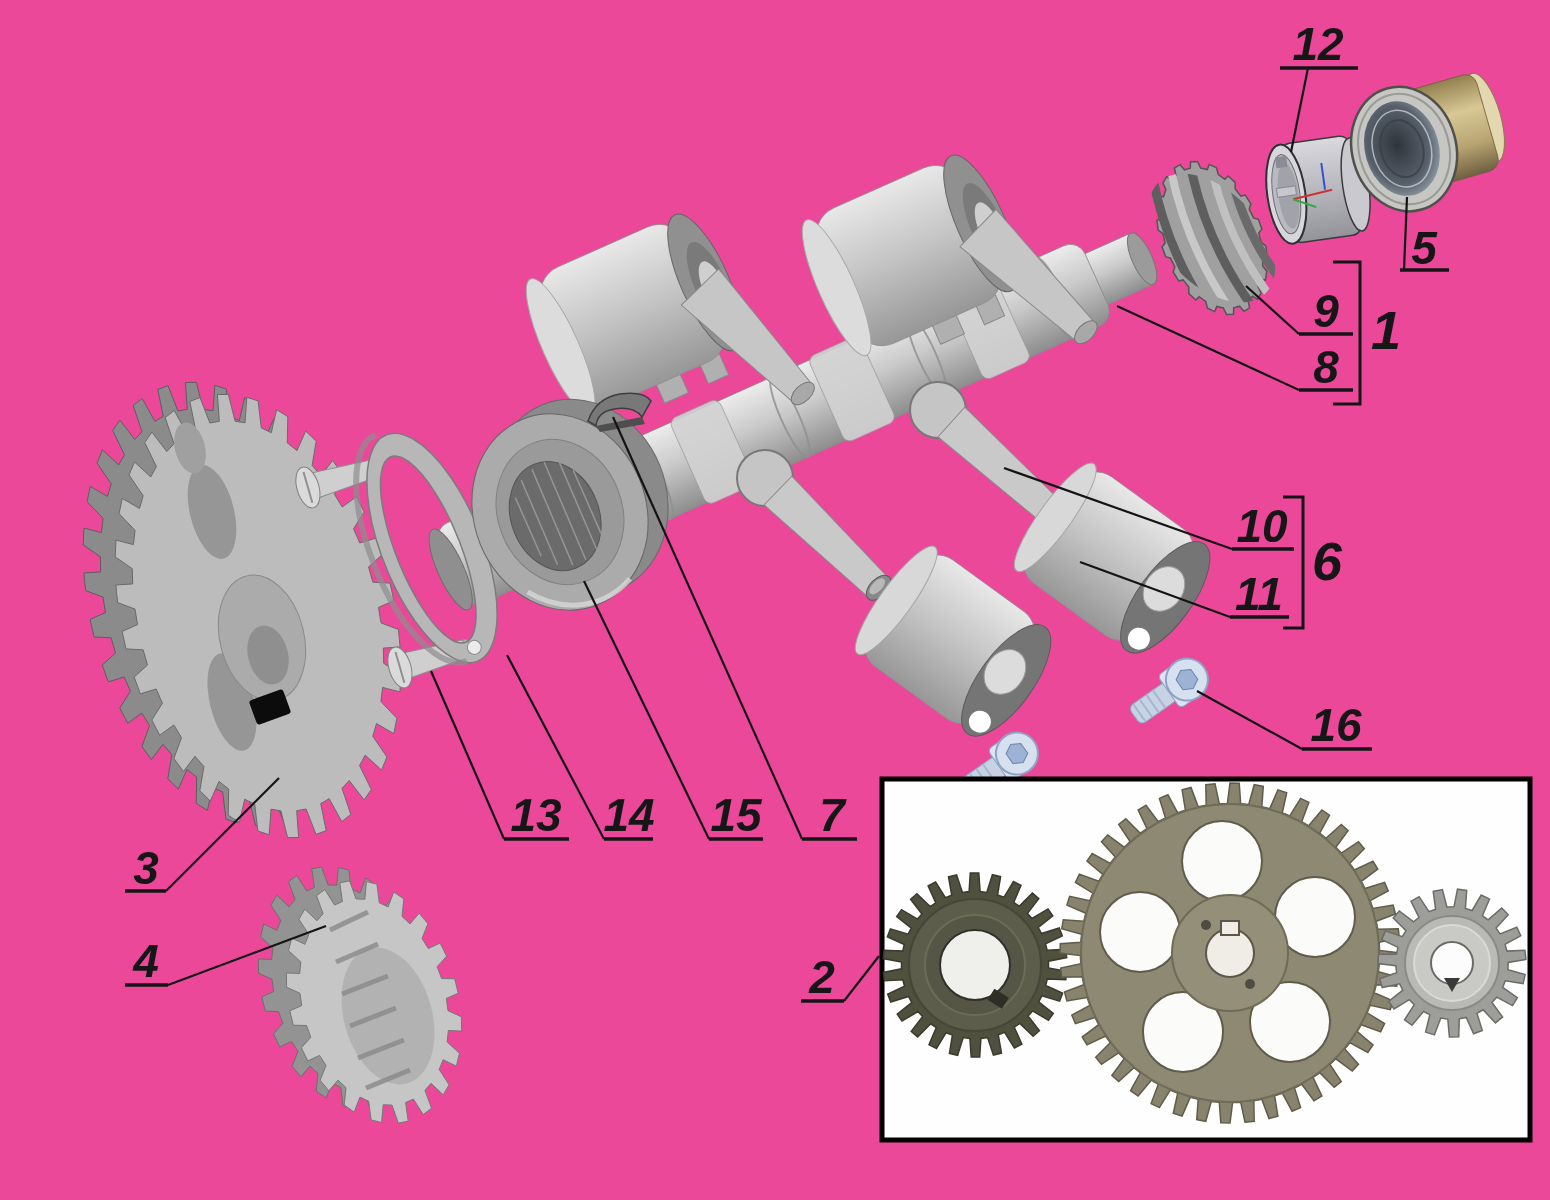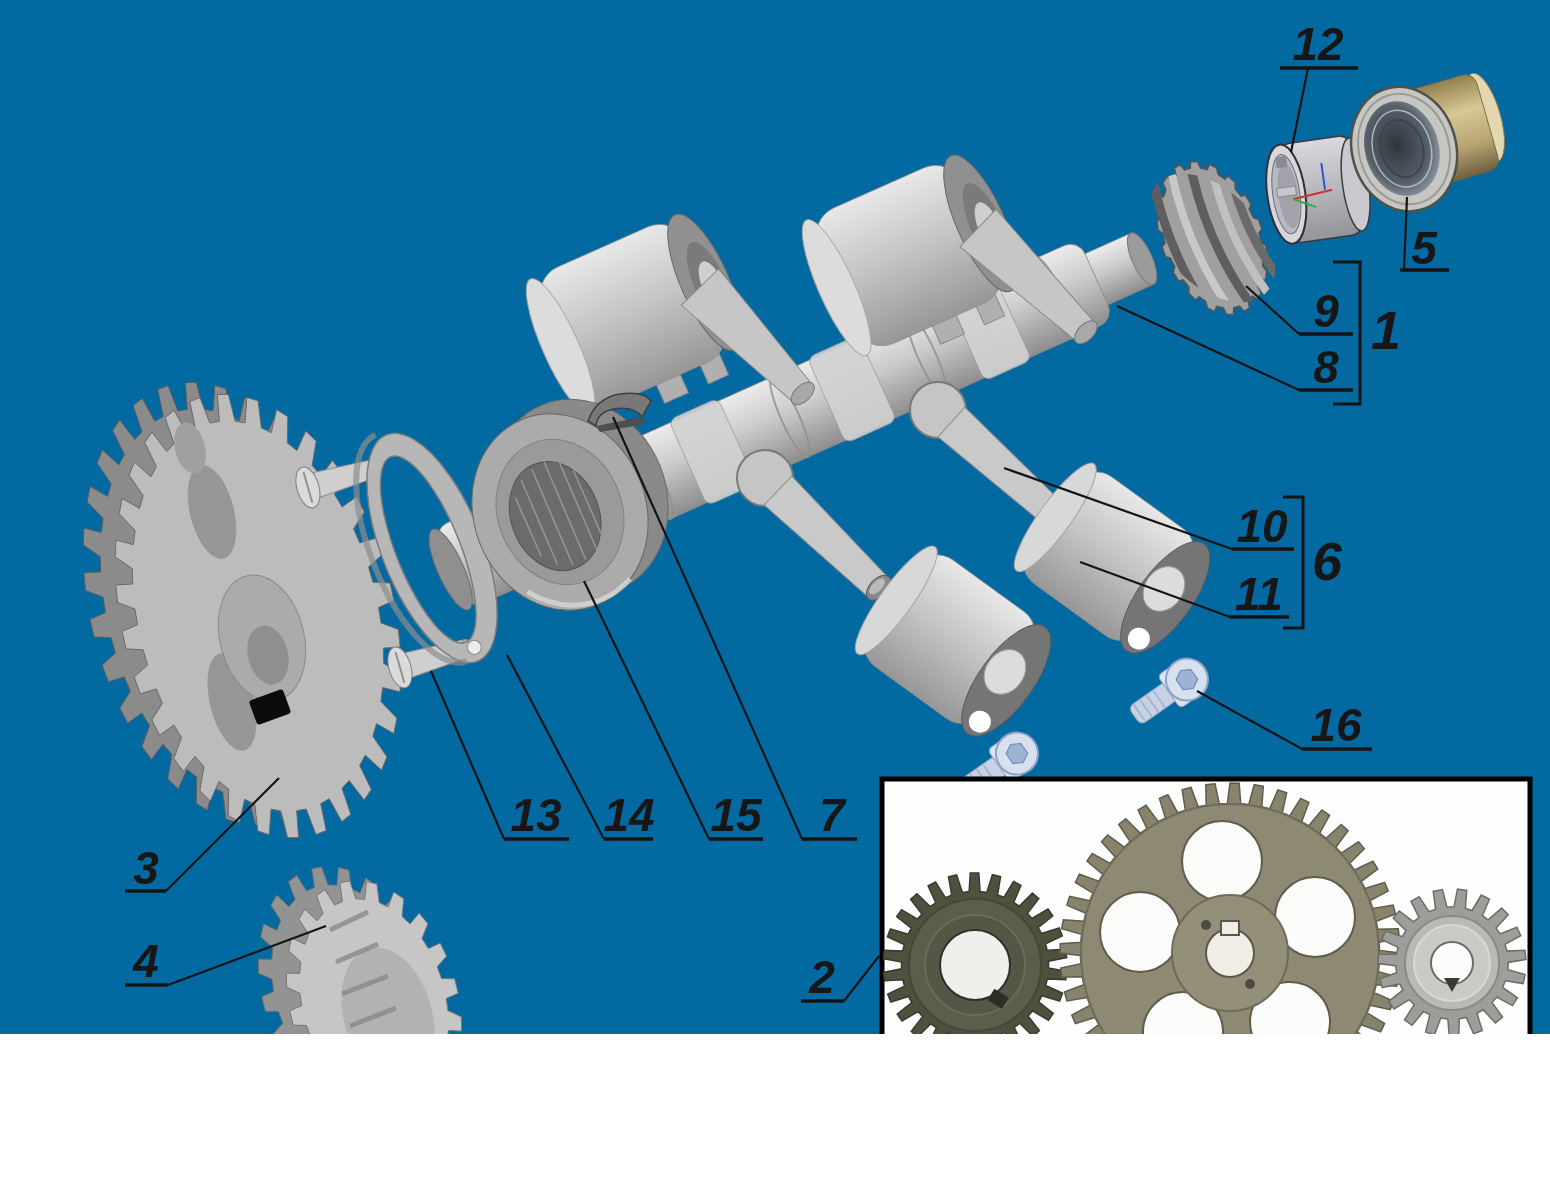--- a/index.html
+++ b/index.html
@@ -1,16 +1,16 @@
 <!DOCTYPE html>
 <html><head>
 <meta charset="utf-8">
 <style>
   html,body{margin:0;padding:0;background:#ffffff;}
-  .canvas{position:relative;width:1550px;height:1034px;background:#0369a1;overflow:hidden;
+  .canvas{position:relative;width:1550px;height:1200px;background:#ec4899;overflow:hidden;
           font-family:"Liberation Sans",sans-serif;}
   svg{position:absolute;left:0;top:0;}
   .num{font-family:"Liberation Sans",sans-serif;font-size:46px;font-weight:bold;
        font-style:italic;fill:#161616;text-anchor:middle;}
   .numBig{font-size:54px;}
   .leader{stroke:#141414;stroke-width:2.2;fill:none;}
   .ul{stroke:#141414;stroke-width:3.5;fill:none;}
   .bracket{stroke:#141414;stroke-width:3;fill:none;}
 </style>
 </head>

